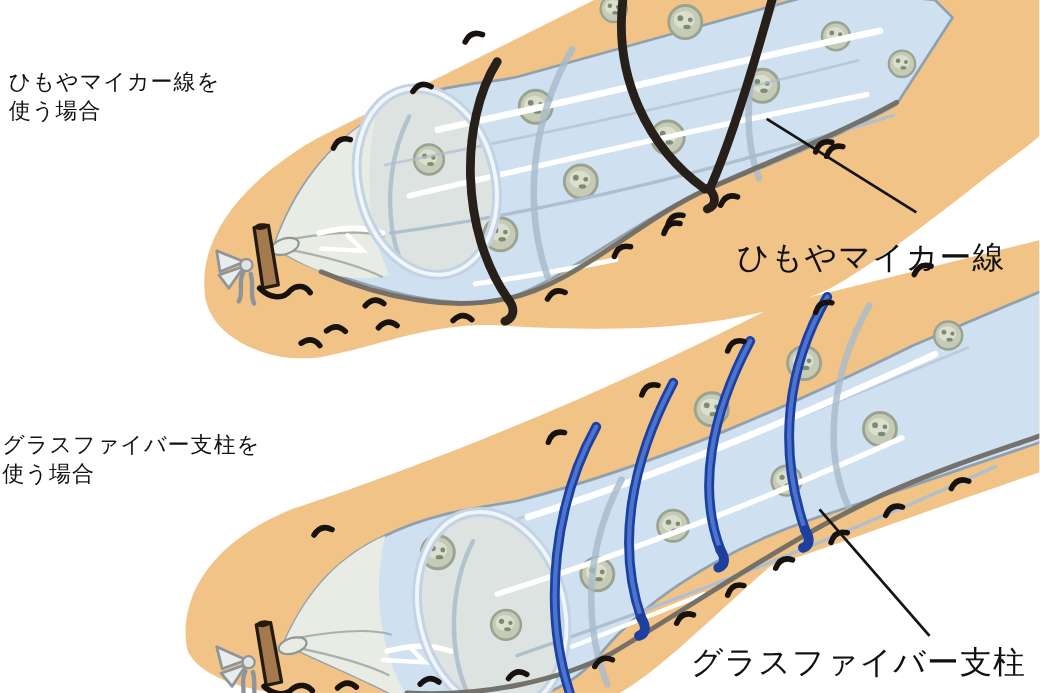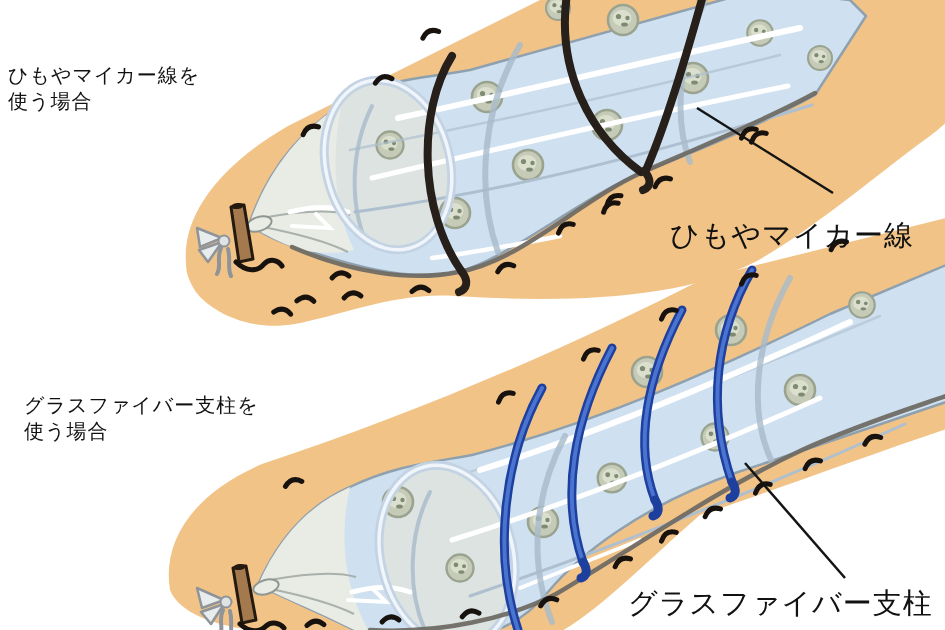--- a/index.html
+++ b/index.html
@@ -3,21 +3,21 @@
 <meta charset="utf-8">
 <style>
   html,body{margin:0;padding:0;background:#fff;}
   #canvas{position:relative;width:945px;height:630px;overflow:hidden;background:var(--bg,#fff);
           font-family:"Liberation Sans","DejaVu Sans",sans-serif;color:var(--text,#111);}
   #art{position:absolute;left:0;top:0;}
   .txt{position:absolute;white-space:pre;line-height:1.32;}
   .title{left:6px;top:2px;font-size:37px;font-weight:700;letter-spacing:1px;}
   .cap{font-size:20px;font-weight:500;letter-spacing:1px;}
   .cap1{left:8px;top:62px;}
-  .cap2{left:2px;top:392px;margin-left:22px;}
+  .cap2{left:2px;top:392px;}
   .lbl{font-size:29px;font-weight:500;letter-spacing:1px;}
   .lbl1{left:670px;top:216px;}
   .lbl2{left:628px;top:584px;}
 
   .soil{fill:var(--soil);}
   .film{fill:var(--film);stroke:var(--film-outline);stroke-width:2.5;stroke-linejoin:round;}
   .endface{fill:var(--endface);}
   .gather{fill:var(--gather);}
   .fold{fill:none;stroke:#9aa39e;stroke-width:2;opacity:.8;}
   .arch{fill:none;stroke:var(--hoop-tube);stroke-width:9;}

